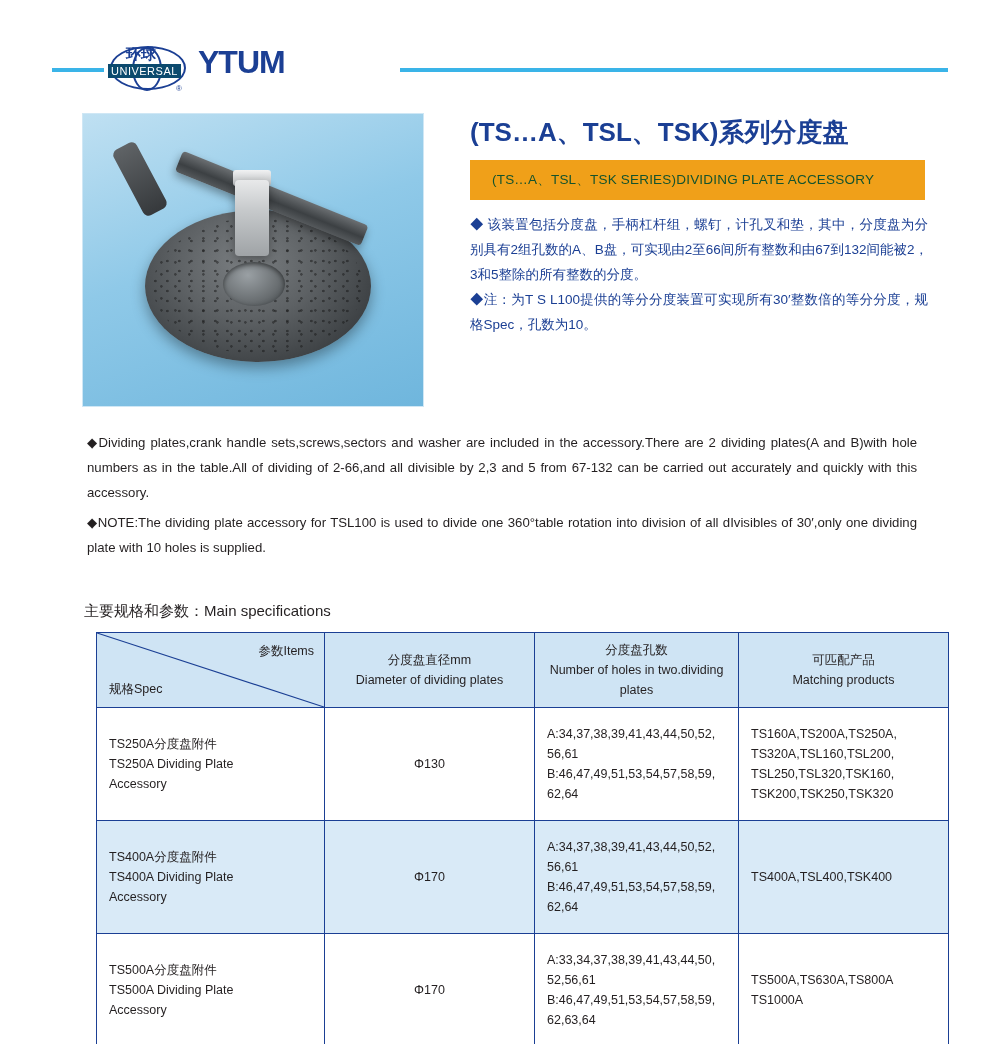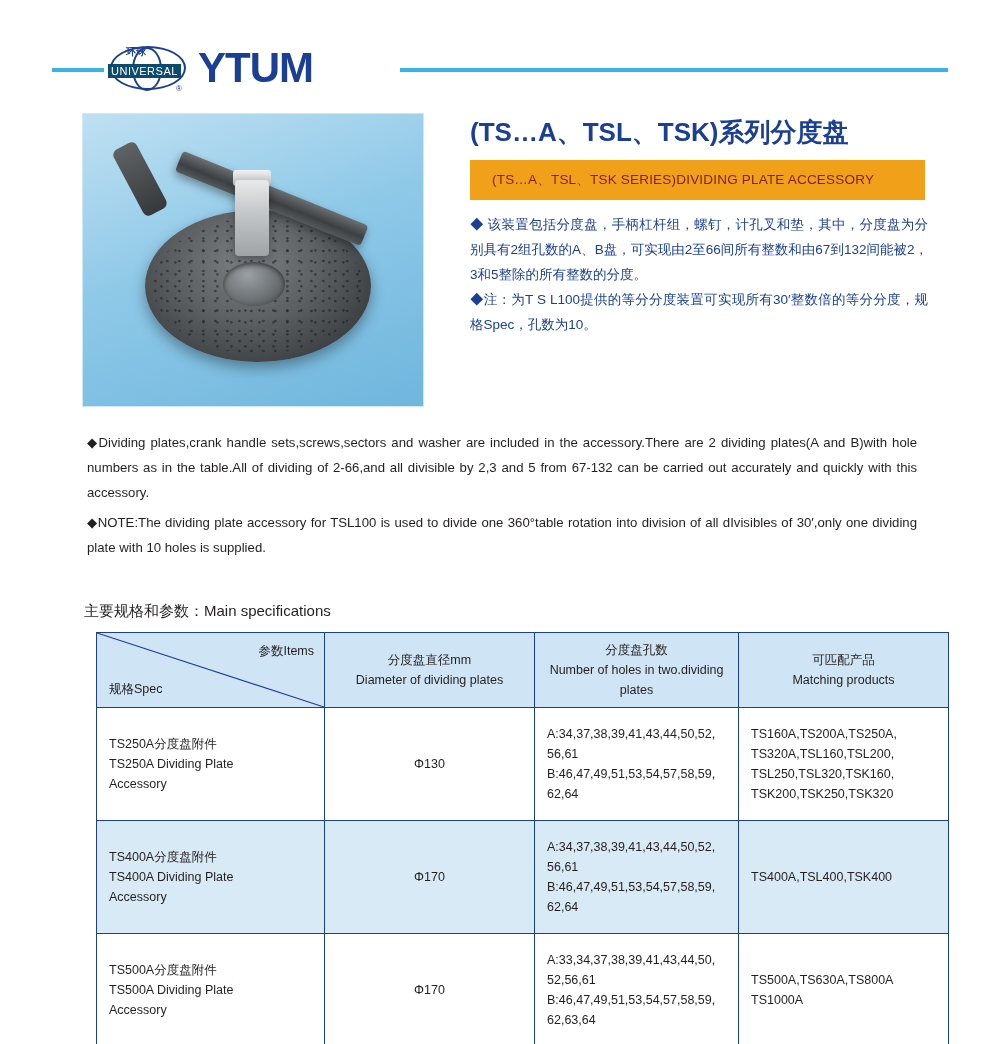--- a/index.html
+++ b/index.html
@@ -66,21 +66,21 @@
     height: 44px;
     margin-left: -16px;
     border: 2px solid #1b3f94;
     border-radius: 50%;
     box-sizing: border-box;
   }
   .logo-cn {
     position: absolute;
     left: 22px;
     top: 3px;
-    font-size: 10px;
+    font-size: 15px;
     color: #1b3f94;
     font-weight: bold;
     letter-spacing: 0px;
     z-index: 3;
   }
   .logo-en {
     position: absolute;
     left: 4px;
     top: 22px;
     font-size: 11px;
@@ -95,21 +95,21 @@
     position: absolute;
     left: 72px;
     top: 42px;
     font-size: 8px;
     color: #1b3f94;
   }
   .brand {
     position: absolute;
     left: 198px;
     top: 6px;
-    font-size: 42px;
+    font-size: 32px;
     font-weight: bold;
     color: #1b3f94;
     letter-spacing: -1px;
     font-family: "Liberation Sans", sans-serif;
   }
 
   
   .photo {
     position: absolute;
     left: 82px;
@@ -210,21 +210,21 @@
     position: absolute;
     left: 470px;
     top: 160px;
     width: 455px;
     height: 40px;
     background: #f0a019;
     display: flex;
     align-items: center;
   }
   .title-en {
-    color: #7f1d1d;
+    color: #14532d;
     font-size: 13.5px;
     padding-left: 22px;
     letter-spacing: 0.2px;
     white-space: nowrap;
   }
   .hero-para {
     position: absolute;
     left: 470px;
     top: 212px;
     width: 458px;

